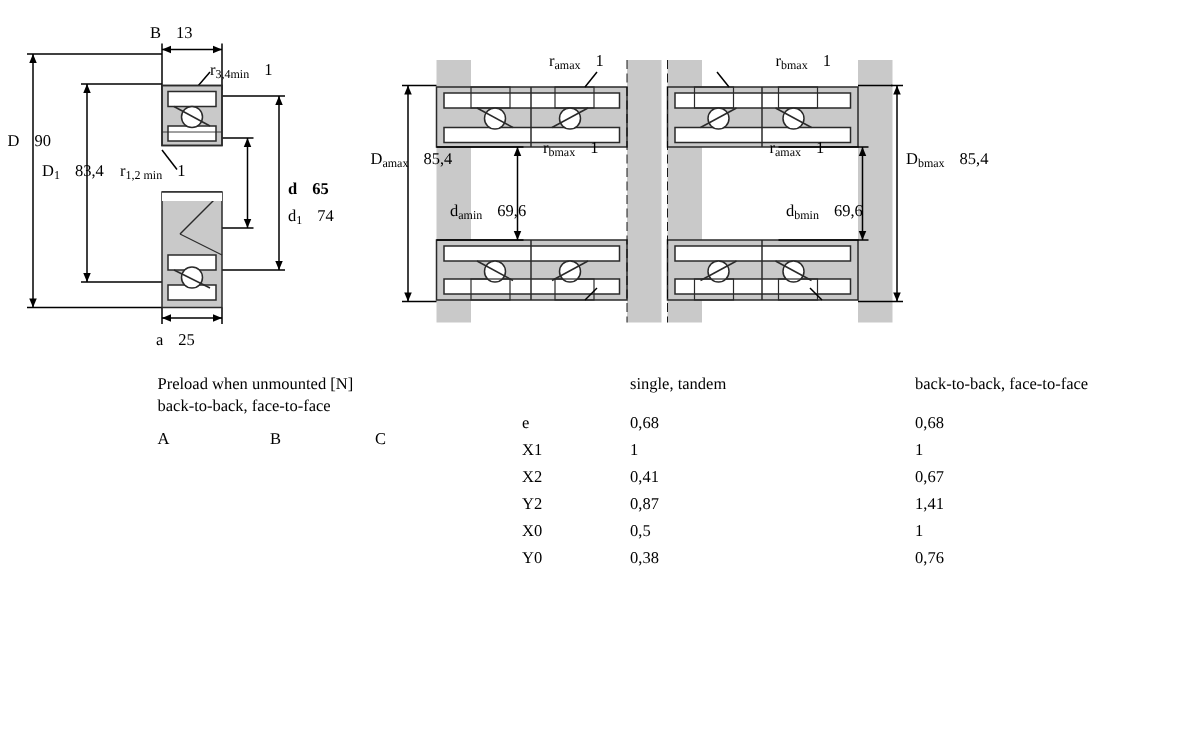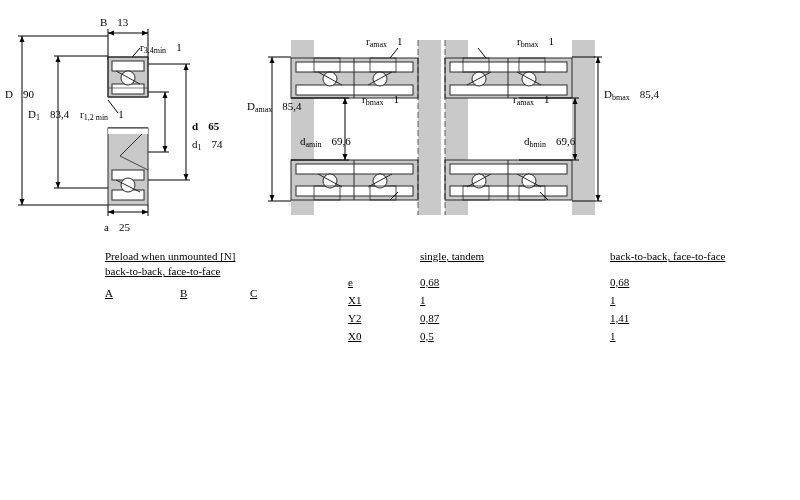--- a/index.html
+++ b/index.html
@@ -39,21 +39,20 @@
     position: absolute;
     left: 0; top: 0;
     width: 800px;
     height: 500px;
     overflow: visible;
   }
   
   .tbl {
     position: absolute;
     font-size: 11px;
-    text-decoration: underline;
   }
   .tbl .t-title {
     font-size: 11px;
     margin-bottom: 3px;
   }
   .tbl .t-sub {
     font-size: 11px;
     margin-bottom: 10px;
   }
   table {
@@ -278,21 +277,21 @@
   </div>
   <div class="lbl" style="left:513px; top:93px;">
     <span>r</span><span class="sub">amax</span><span class="val">1</span>
   </div>
   <div class="lbl" style="left:247px; top:100px;">
     <span>D</span><span class="sub">amax</span><span class="val">85,4</span>
   </div>
   <div class="lbl" style="left:300px; top:135px;">
     <span>d</span><span class="sub">amin</span><span class="val">69,6</span>
   </div>
-  <div class="lbl" style="left:604px; top:88px;">
+  <div class="lbl" style="left:604px; top:100px;">
     <span>D</span><span class="sub">bmax</span><span class="val">85,4</span>
   </div>
   <div class="lbl" style="left:524px; top:135px;">
     <span>d</span><span class="sub">bmin</span><span class="val">69,6</span>
   </div>
 
   <div class="tbl" style="left:105px; top:250px; width:210px;">
     <div class="t-title">Preload when unmounted [N]</div>
     <div class="t-sub">back-to-back, face-to-face</div>
     <table>
@@ -318,26 +317,36 @@
         <td style="padding-top:14px"><span>e</span><span class="sub"></span></td>
         <td style="padding-top:14px">0,68</td>
         <td style="padding-top:14px">0,68</td>
       </tr>
       <tr>
         <td style="padding-top:6px"><span>X</span><span class="sub">1</span></td>
         <td style="padding-top:6px">1</td>
         <td style="padding-top:6px">1</td>
       </tr>
       <tr>
+        <td style="padding-top:6px"><span>X</span><span class="sub">2</span></td>
+        <td style="padding-top:6px">0,41</td>
+        <td style="padding-top:6px">0,67</td>
+      </tr>
+      <tr>
         <td style="padding-top:6px"><span>Y</span><span class="sub">2</span></td>
         <td style="padding-top:6px">0,87</td>
         <td style="padding-top:6px">1,41</td>
       </tr>
       <tr>
         <td style="padding-top:6px"><span>X</span><span class="sub">0</span></td>
         <td style="padding-top:6px">0,5</td>
         <td style="padding-top:6px">1</td>
       </tr>
+      <tr>
+        <td style="padding-top:6px"><span>Y</span><span class="sub">0</span></td>
+        <td style="padding-top:6px">0,38</td>
+        <td style="padding-top:6px">0,76</td>
+      </tr>
     </tbody>
       </table>
   </div>
 
 </div>
 
 </body></html>

